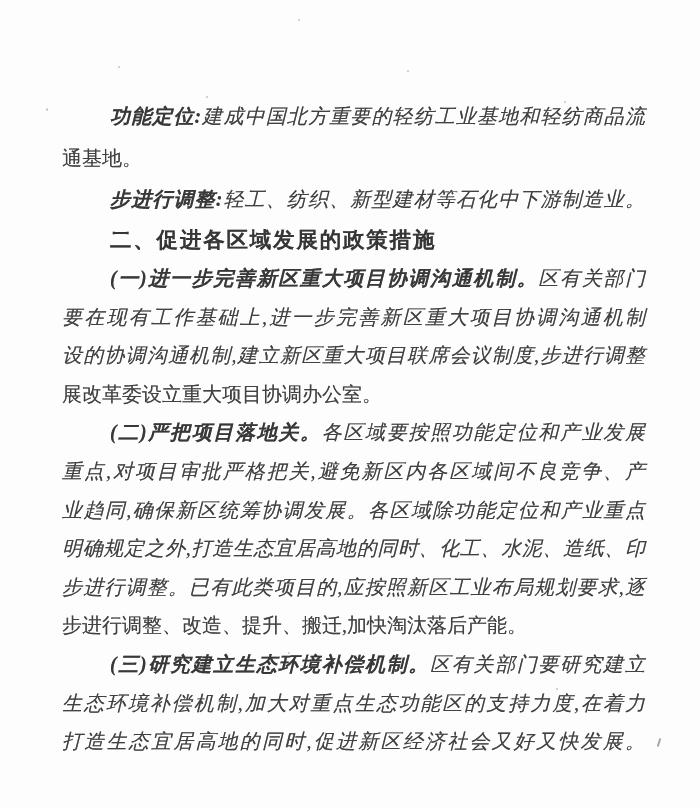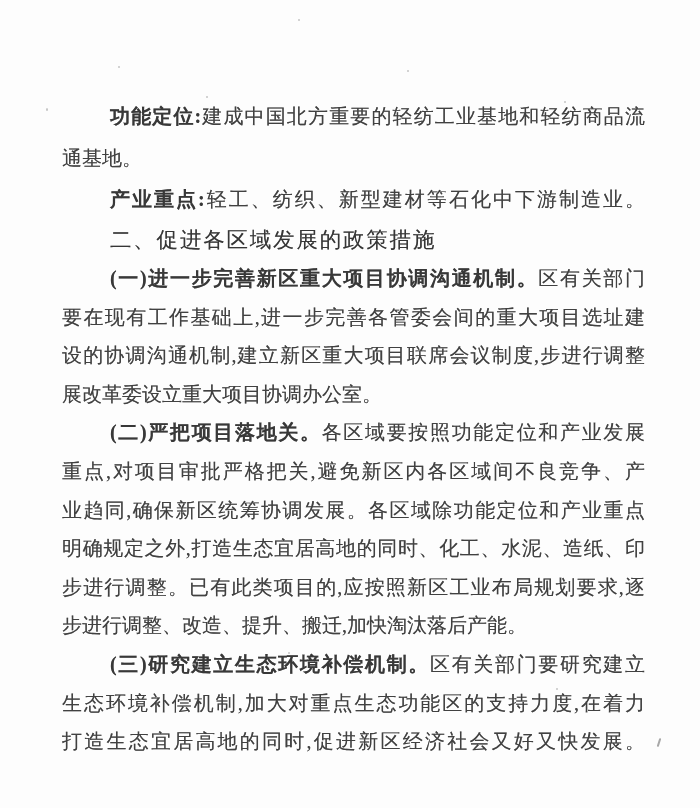--- a/index.html
+++ b/index.html
@@ -30,27 +30,28 @@
     font-size: 20px;
     white-space: normal;
     text-shadow: 0 0 0.5px rgba(70,70,70,0.55);
   }
   .p1 { height: 41.5px; line-height: 41.5px; }
   .indent { padding-left: 48px; }
   .full {
     text-align: justify;
     text-align-last: justify;
     text-justify: inter-character;
+    font-style: italic;
   }
   .prefix { font-weight: 700; color: #383838; }
   .hei {
     font-family: "Liberation Sans", "DejaVu Sans", sans-serif;
     font-size: 21.5px;
     letter-spacing: 1.8px;
-    font-weight: 400;
+    font-weight: 700;
     color: #363636;
   }
   .speck {
     position: absolute;
     background: #c4c4c4;
     border-radius: 50%;
   }
   .slash-mark {
     position: absolute;
     width: 2px;
@@ -64,27 +65,27 @@
 <body>
 
 <div class="page">
 
   <div class="content">
 
     <div class="line p1 indent full"><span class="prefix">功能定位:</span><span>建成中国北方重要的轻纺工业基地和轻纺商品流</span></div>
 
     <div class="line p1"><span>通基地。</span></div>
 
-    <div class="line p1 indent full"><span class="prefix">产业重点:</span><span>轻工、纺织、新型建材等石化中下游制造业。</span></div>
+    <div class="line p1 indent full"><span class="prefix">步进行调整:</span><span>轻工、纺织、新型建材等石化中下游制造业。</span></div>
 
     <div class="line indent"><span class="hei">二、促进各区域发展的政策措施</span></div>
 
     <div class="line indent full"><span class="prefix">(一)进一步完善新区重大项目协调沟通机制。</span><span>区有关部门</span></div>
 
-    <div class="line full"><span>要在现有工作基础上,进一步完善各管委会间的重大项目选址建</span></div>
+    <div class="line full"><span>要在现有工作基础上,进一步完善新区重大项目协调沟通机制</span></div>
 
     <div class="line full"><span>设的协调沟通机制,建立新区重大项目联席会议制度,步进行调整</span></div>
 
     <div class="line"><span>展改革委设立重大项目协调办公室。</span></div>
 
     <div class="line indent full"><span class="prefix">(二)严把项目落地关。</span><span>各区域要按照功能定位和产业发展</span></div>
 
     <div class="line full"><span>重点,对项目审批严格把关,避免新区内各区域间不良竞争、产</span></div>
 
     <div class="line full"><span>业趋同,确保新区统筹协调发展。各区域除功能定位和产业重点</span></div>

